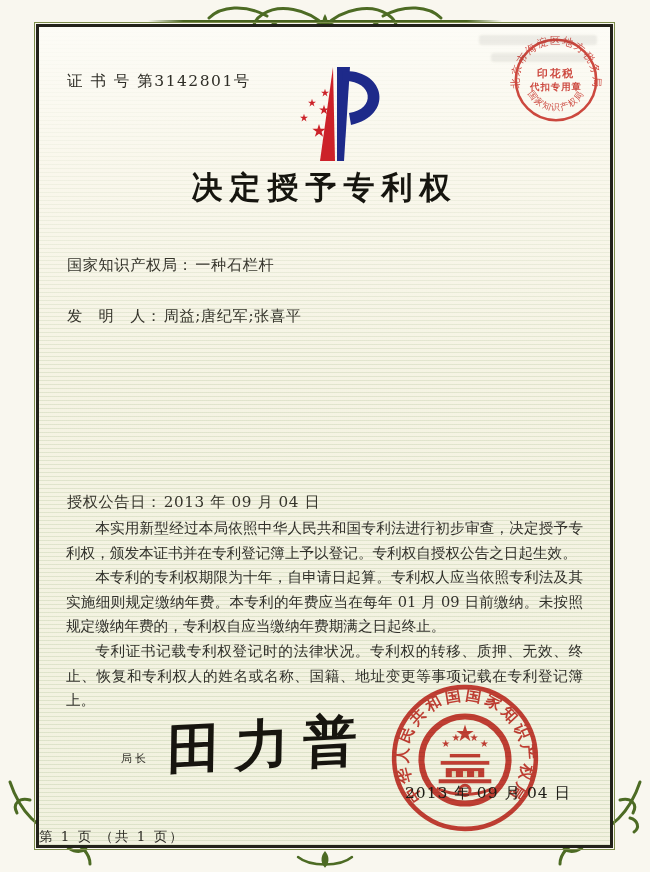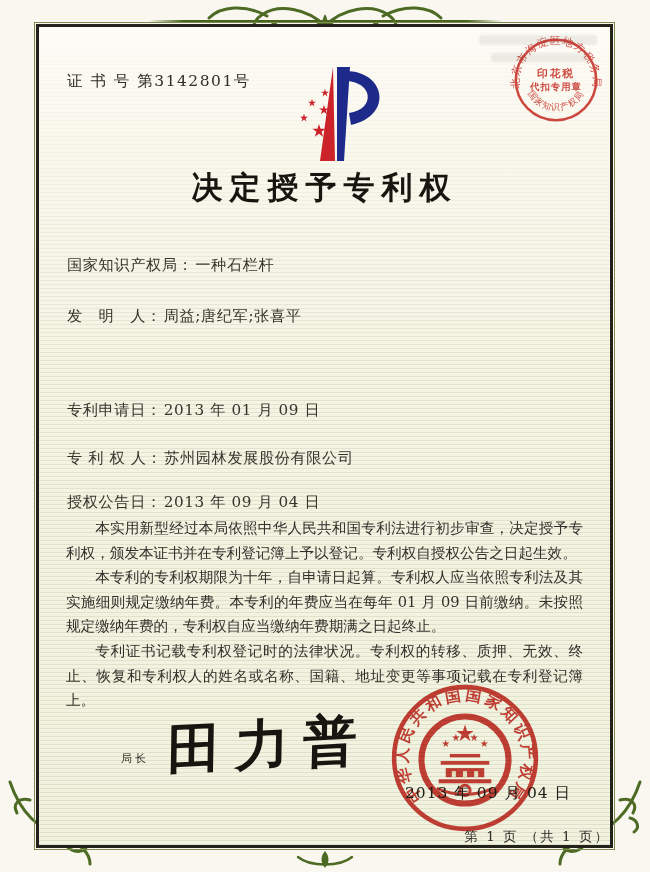--- a/index.html
+++ b/index.html
@@ -32,21 +32,21 @@
   .row{position:absolute; left:28px; right:36px; font-size:15.2px; color:#35342b; letter-spacing:.6px; white-space:nowrap;}
   .row .val{margin-left:2px;}
   .body-text{position:absolute; left:27px; right:27px; top:489px; color:#30302a;}
   .body-text p{margin:0; font-size:14.6px; line-height:24.6px; text-indent:2em; text-align:justify;}
   .signer-role{position:absolute; left:82px; top:724px; font-size:11px; letter-spacing:3px; color:#2c2b24;}
   .signature{position:absolute; left:128px; top:682px; font-size:54px; font-weight:600;
              letter-spacing:14px; color:#17150f; transform:rotate(-3deg) skewX(-4deg); white-space:nowrap;}
   .seal{position:absolute; left:345px; top:650px; mix-blend-mode:multiply; opacity:.95;}
   .seal-date{position:absolute; left:366px; top:756px; font-size:15.5px; letter-spacing:1px; color:#1d1c16; z-index:5;}
   .tax-stamp{position:absolute; left:468px; top:4px; mix-blend-mode:multiply; opacity:.92;}
-  .footer{position:absolute; left:0; right:0; top:801px; text-align:right;
+  .footer{position:absolute; left:0; right:0; top:801px; text-align:left;
           font-size:13.5px; letter-spacing:2px; color:#2e2d26;}
   .bleed{position:absolute; background:rgba(120,125,118,.12); border-radius:3px; filter:blur(1px);}
   svg text{font-family:"DejaVu Serif","Liberation Serif",serif;}
 </style>
 </head>
 <body>
 
 <div class="paper">
 
   <div class="top-rule"></div>
@@ -129,26 +129,20 @@
     </svg>
 
     <div class="title">决定授予专利权</div>
 
     <div class="row" style="top:228px;">
       <span class="lbl">国家知识产权局：</span><span class="val">一种石栏杆</span>
     </div>
     <div class="row" style="top:279px;">
       <span class="lbl">发　明　人：</span><span class="val">周益;唐纪军;张喜平</span>
     </div>
-    <div class="row" style="top:373px;">
-      <span class="lbl">专利申请日：</span><span class="val">2013 年 01 月 09 日</span>
-    </div>
-    <div class="row" style="top:421px;">
-      <span class="lbl">专 利 权 人：</span><span class="val">苏州园林发展股份有限公司</span>
-    </div>
     <div class="row" style="top:465px;">
       <span class="lbl">授权公告日：</span><span class="val">2013 年 09 月 04 日</span>
     </div>
 
     <div class="body-text">
       <p>本实用新型经过本局依照中华人民共和国专利法进行初步审查，决定授予专利权，颁发本证书并在专利登记簿上予以登记。专利权自授权公告之日起生效。</p>
       <p>本专利的专利权期限为十年，自申请日起算。专利权人应当依照专利法及其实施细则规定缴纳年费。本专利的年费应当在每年 01 月 09 日前缴纳。未按照规定缴纳年费的，专利权自应当缴纳年费期满之日起终止。</p>
       <p>专利证书记载专利权登记时的法律状况。专利权的转移、质押、无效、终止、恢复和专利权人的姓名或名称、国籍、地址变更等事项记载在专利登记簿上。</p>
     </div>
 

